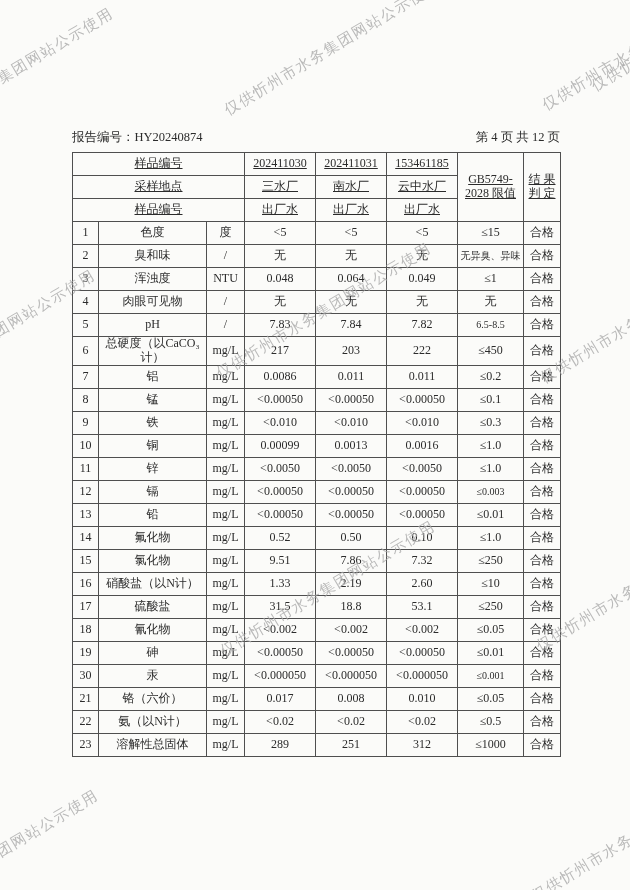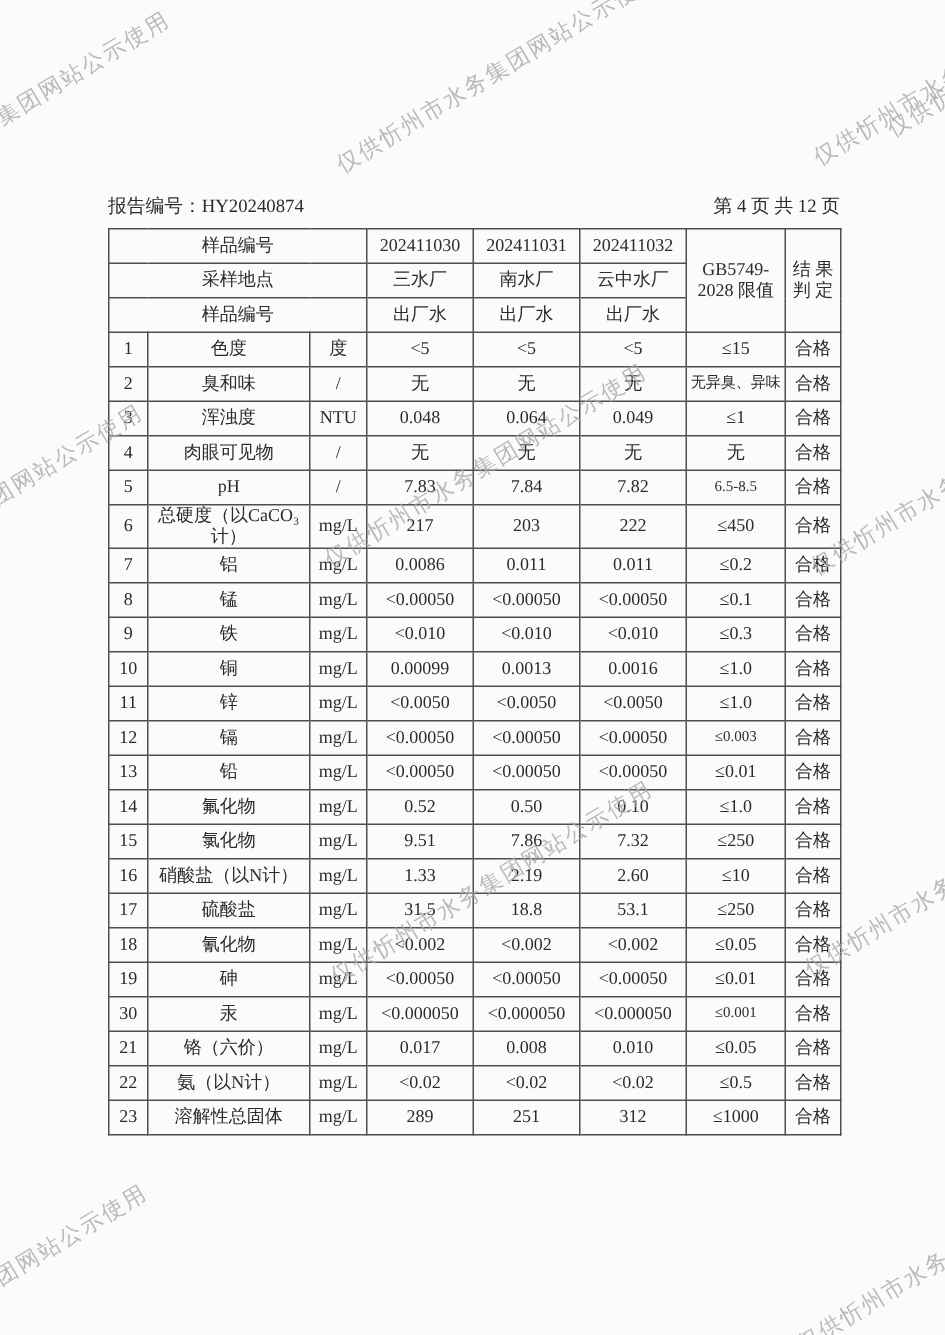--- a/index.html
+++ b/index.html
@@ -55,21 +55,21 @@
   }
   table.report td {
     border: 1px solid #4f4f4f;
     text-align: center;
     vertical-align: middle;
     height: 23px;
     padding: 0 1px;
     overflow: hidden;
     line-height: 1.15;
   }
-  table.report tr.hrow td { height: 23px; }
+  table.report tr.hrow td { height: 23px; text-decoration: underline; }
   td.c-name { text-align: left; padding-left: 7px; }
   td.small-txt { font-size: 10px; letter-spacing: 0; }
   td.mid-txt { font-size: 12px; letter-spacing: 0; }
   .two-line { line-height: 1.25; }
   col.c0 { width: 26px; }
   col.c1 { width: 108px; }
   col.c2 { width: 38px; }
   col.c3 { width: 71px; }
   col.c4 { width: 71px; }
   col.c5 { width: 71px; }
@@ -108,21 +108,21 @@
       <col class="c4">
         <col class="c5">
         <col class="c6">
         <col class="c7">
     </colgroup>
     <tbody id="table-body">
       <tr class="hrow">
         <td colspan="3">样品编号</td>
         <td>202411030</td>
         <td>202411031</td>
-        <td>202411032</td>
+        <td>153461185</td>
         <td rowspan="3" class="two-line">
           <div>GB5749-</div>
           <div>2028 限值</div>
         </td>
         <td rowspan="3" class="two-line">
           <div>结 果</div>
           <div>判 定</div>
         </td>
       </tr>
       <tr class="hrow">

